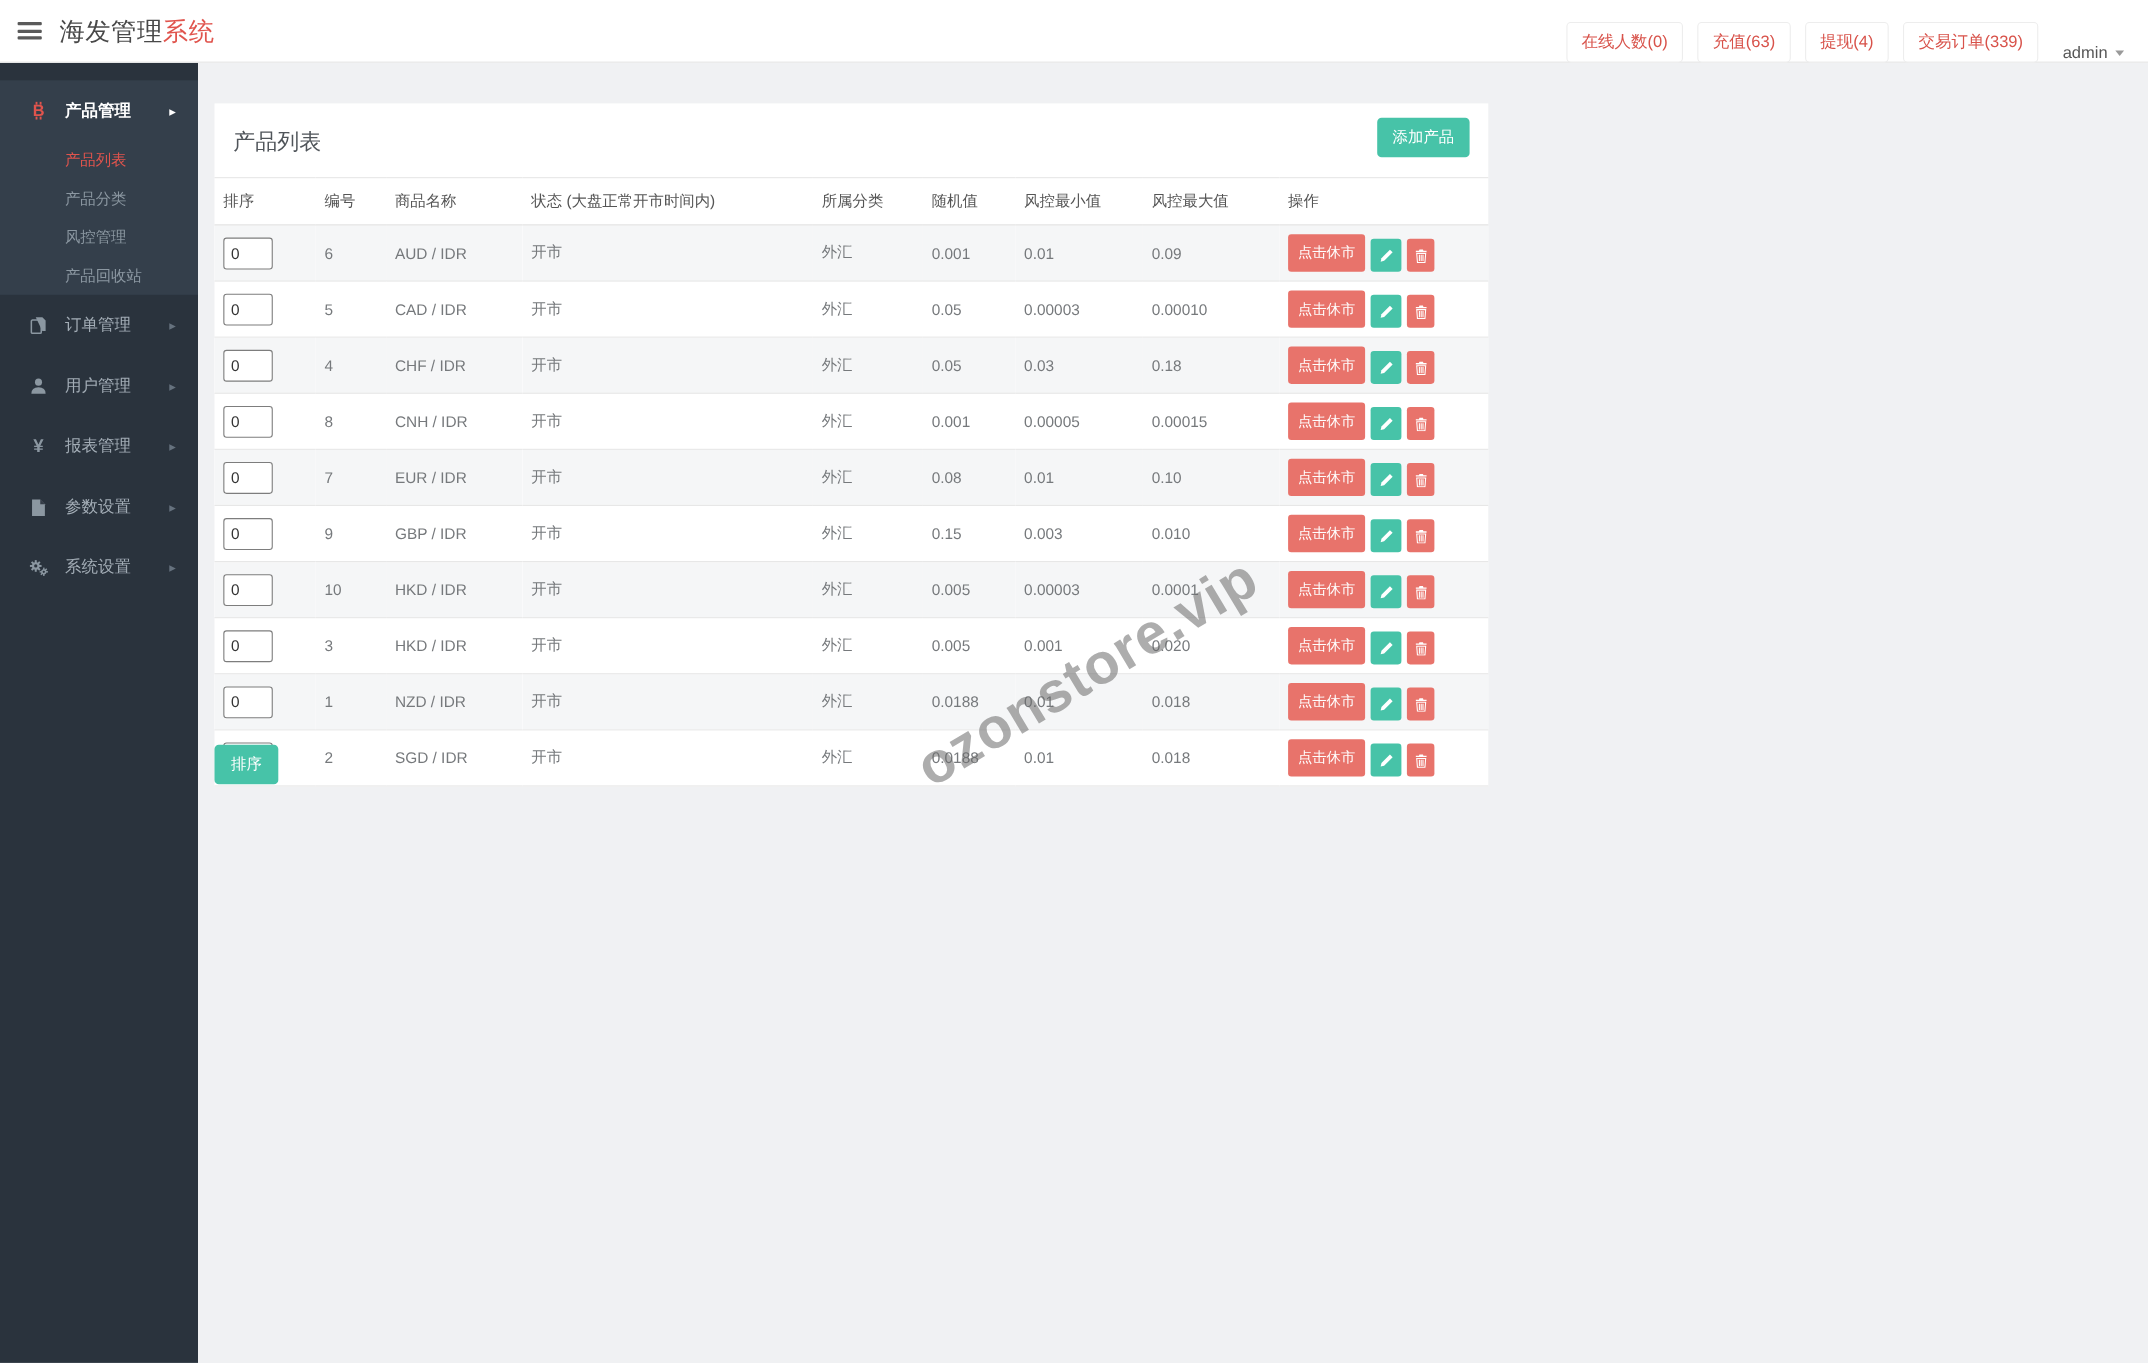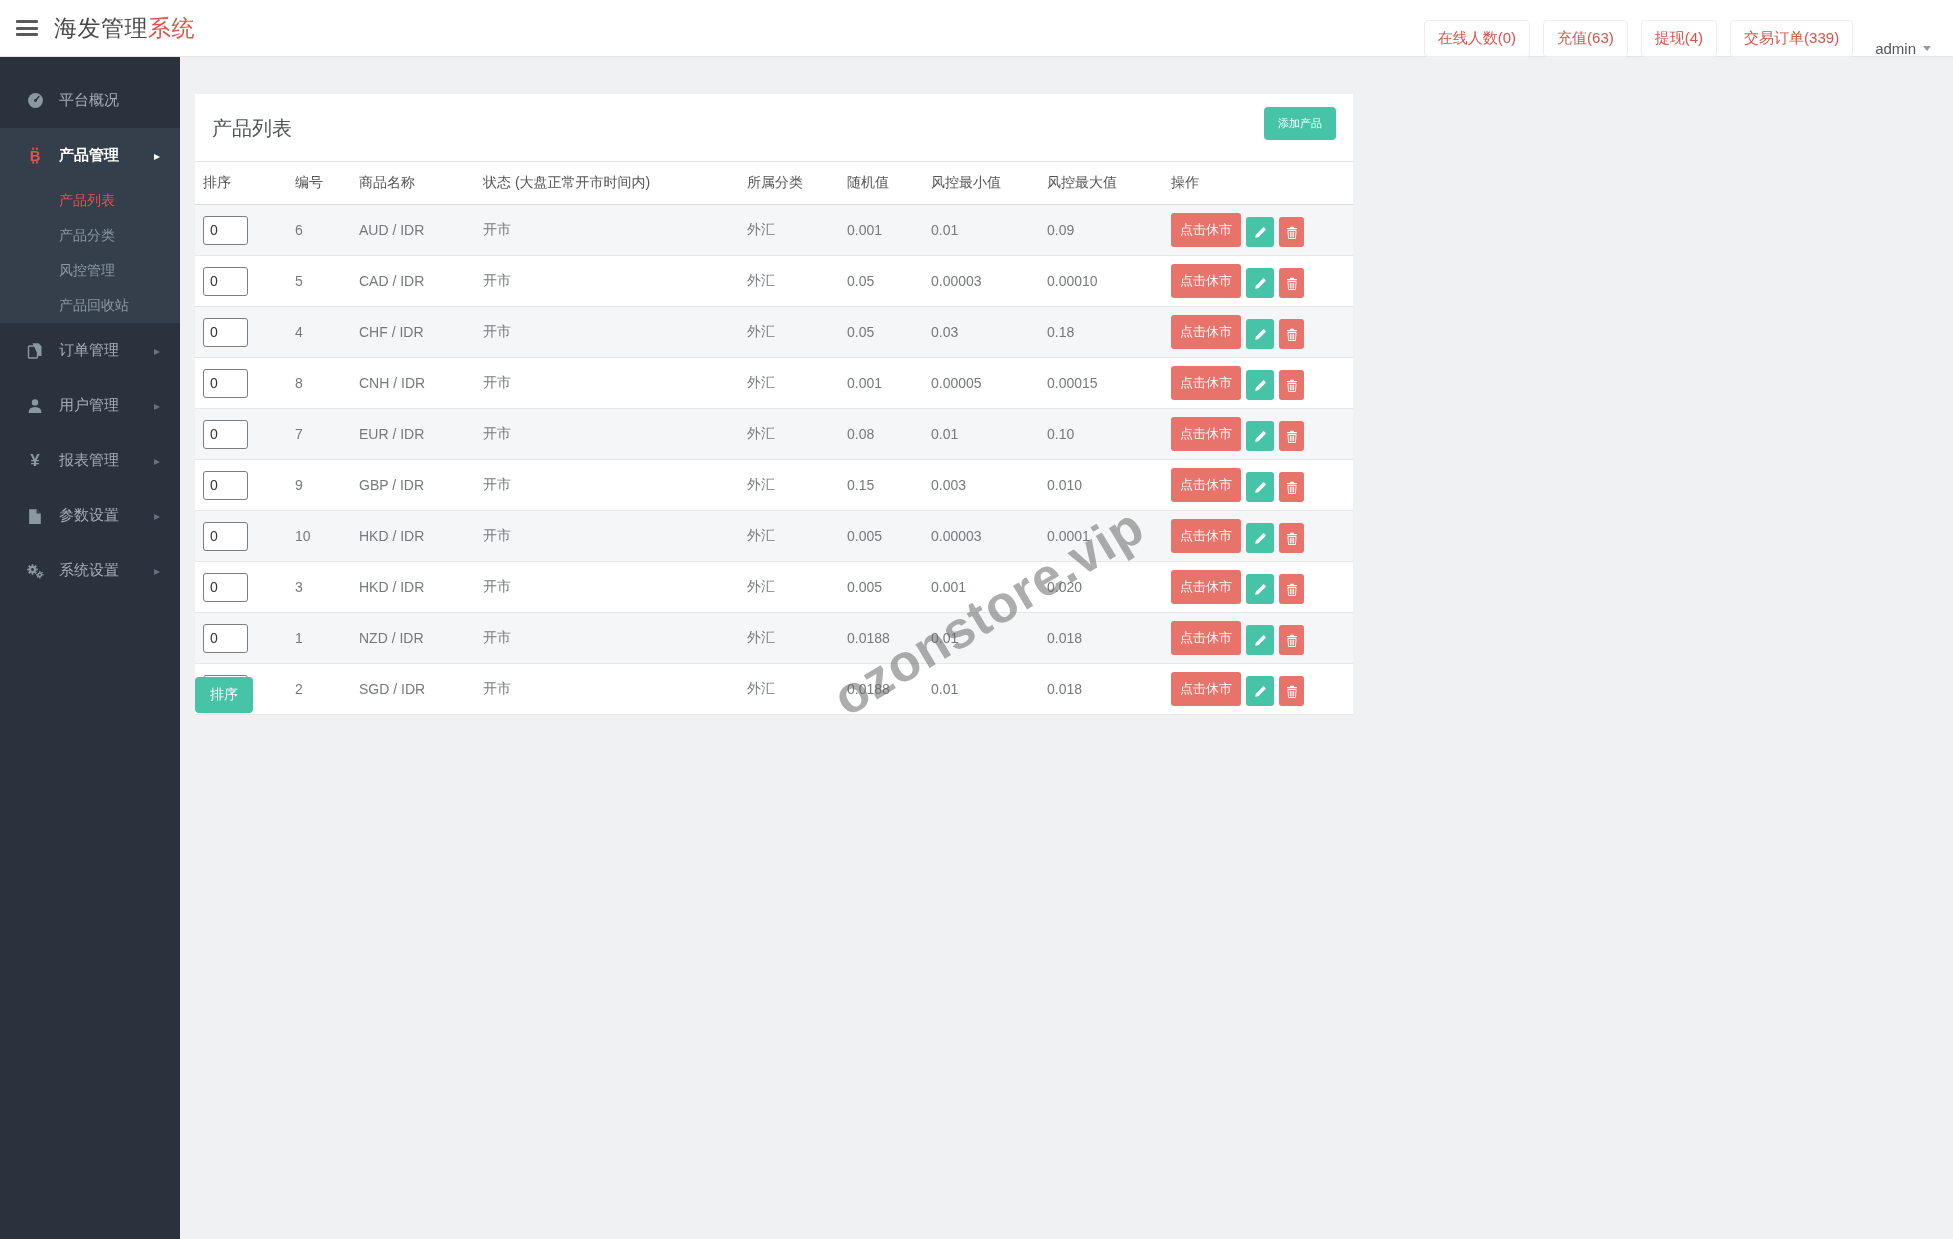--- a/index.html
+++ b/index.html
@@ -50,21 +50,21 @@
   .sub-item.active { color:#e0544d; }
 
   
   .content { position:absolute; left:180px; top:57px; right:0; bottom:0; }
   .panel { position:absolute; left:15px; top:37px; width:1158px; background:#ffffff; }
   .panel-head { height:67px; position:relative; }
   .panel-title { position:absolute; left:17px; top:21px; font-size:20px; color:#50555a; }
   .btn-add {
     position:absolute; right:17px; top:13px;
     background:#47c3a8; color:#fff; border:none; border-radius:4px;
-    padding:9px 14px; font-size:11px; cursor:pointer; font-family:inherit;
+    padding:9px 14px; font-size:14px; cursor:pointer; font-family:inherit;
   }
 
   table.products { width:100%; border-collapse:collapse; table-layout:fixed; }
   thead th {
     text-align:left; font-weight:normal; font-size:14px; color:#555;
     padding:12px 8px; border-top:1px solid #e7e7e7; border-bottom:1px solid #dddddd;
     white-space:nowrap; overflow:hidden;
   }
   tbody td {
     font-size:14px; color:#76797c; padding:8px;
@@ -128,30 +128,20 @@
       <button class="nav-stat">交易订单(339)</button>
       <div class="nav-user">
         <span>admin</span>
         <span class="caret-down"></span>
       </div>
     </div>
   </header>
 
   <aside class="sidebar">
 
-    <div class="side-item">
-      <span class="icon">
-        <svg width="17" height="17" viewBox="0 0 16 16">
-            <circle cx="8" cy="8" r="7" fill="currentColor"></circle>
-            <rect x="7.3" y="2.6" width="1.4" height="6" rx="0.7" fill="#2a333d" transform="rotate(42 8 8)"></rect>
-            <circle cx="8" cy="8" r="1.4" fill="#2a333d"></circle>
-          </svg>
-      </span>
-      <span>平台概况</span>
-    </div>
 
     <div class="side-group">
       <div class="side-item parent">
         <span class="icon" style="color:#e0544d;">
           <svg width="16" height="17" viewBox="0 0 14 16">
               <text x="2" y="13" font-size="14" font-weight="bold" fill="#e0544d" font-family="Liberation Sans, DejaVu Sans, sans-serif">B</text>
               <rect x="4.5" y="0.5" width="1.6" height="2.5" fill="#e0544d"></rect>
               <rect x="8" y="0.5" width="1.6" height="2.5" fill="#e0544d"></rect>
               <rect x="4.5" y="13.2" width="1.6" height="2.5" fill="#e0544d"></rect>
               <rect x="8" y="13.2" width="1.6" height="2.5" fill="#e0544d"></rect>

